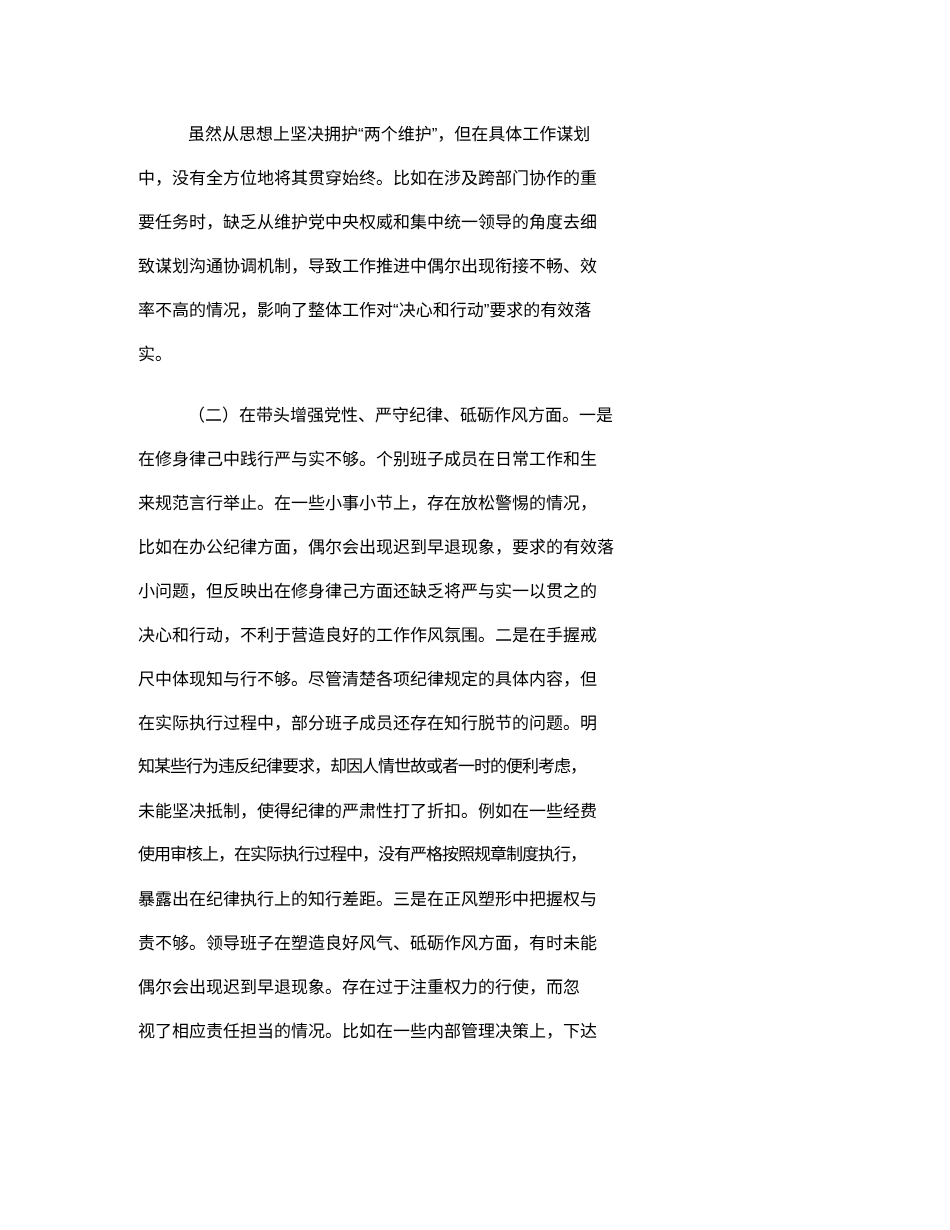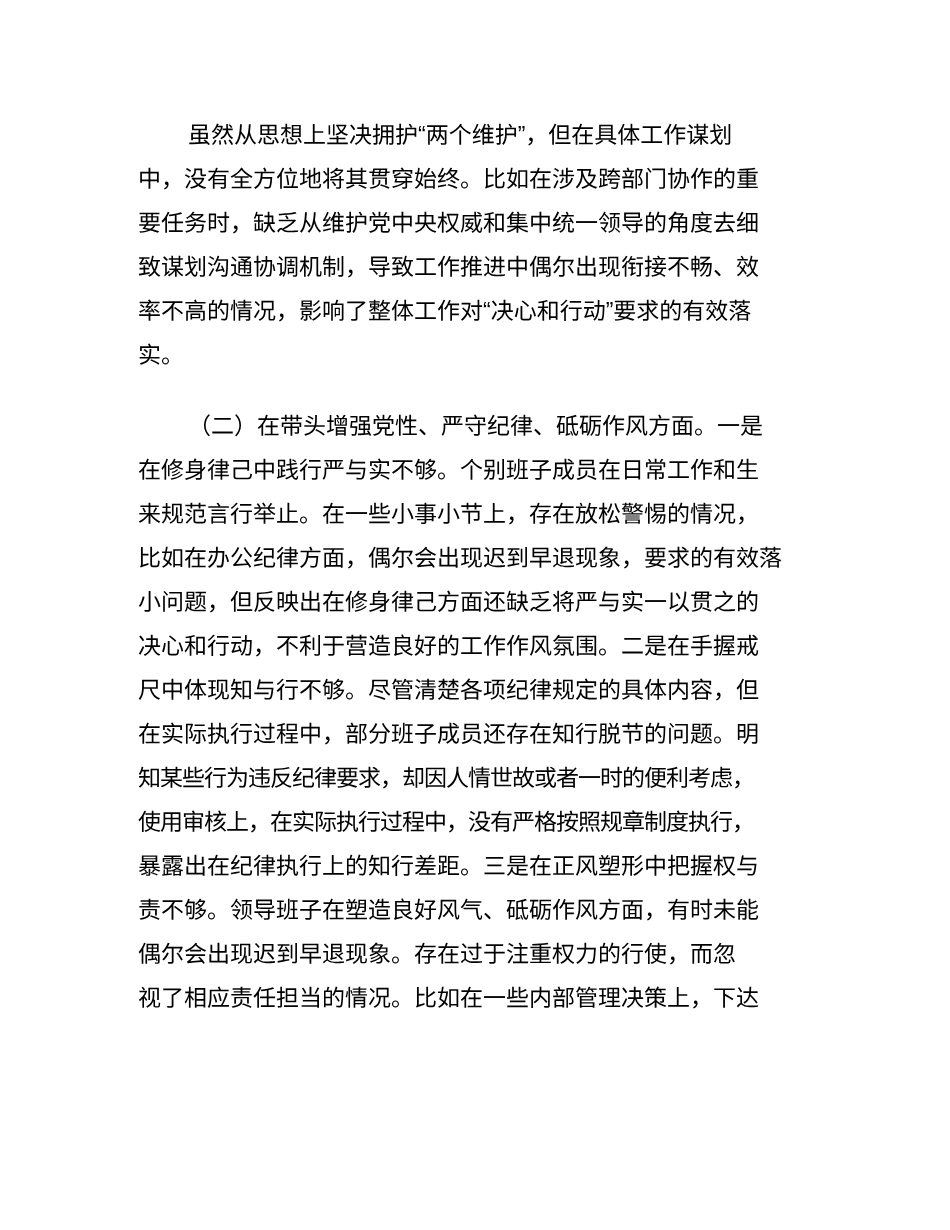--- a/index.html
+++ b/index.html
@@ -18,36 +18,37 @@
     width: 950px;
     height: 1230px;
     background: #ffffff;
     color: #000000;
     padding: 113px 137px 0 138px;
   }
   .para {
     margin: 0;
   }
   .para + .para {
-    margin-top: 27px;
+    margin-top: 17px;
   }
   .line {
     height: 44px;
     line-height: 44px;
-    font-size: 23px;
+    font-size: 17px;
     font-weight: 500;
     color: #000000;
     white-space: nowrap;
     letter-spacing: 0;
   }
   .line.indent {
     text-indent: 50px;
   }
   .line.squeeze {
     letter-spacing: -1px;
+    font-family: Liberation Mono, monospace;
   }
 </style>
 </head>
 <body>
 
 <div class="page">
 
   <div class="para">
     <div class="line indent">虽然从思想上坚决拥护“两个维护”，但在具体工作谋划</div>
     <div class="line">中，没有全方位地将其贯穿始终。比如在涉及跨部门协作的重</div>
@@ -60,20 +61,21 @@
   <div class="para">
     <div class="line indent">（二）在带头增强党性、严守纪律、砥砺作风方面。一是</div>
     <div class="line">在修身律己中践行严与实不够。个别班子成员在日常工作和生</div>
     <div class="line">来规范言行举止。在一些小事小节上，存在放松警惕的情况，</div>
     <div class="line">比如在办公纪律方面，偶尔会出现迟到早退现象，要求的有效落</div>
     <div class="line">小问题，但反映出在修身律己方面还缺乏将严与实一以贯之的</div>
     <div class="line">决心和行动，不利于营造良好的工作作风氛围。二是在手握戒</div>
     <div class="line">尺中体现知与行不够。尽管清楚各项纪律规定的具体内容，但</div>
     <div class="line">在实际执行过程中，部分班子成员还存在知行脱节的问题。明</div>
     <div class="line squeeze">知某些行为违反纪律要求，却因人情世故或者一时的便利考虑，</div>
+    <div class="line">未能坚决抵制，使得纪律的严肃性打了折扣。例如在一些经费</div>
     <div class="line squeeze">使用审核上，在实际执行过程中，没有严格按照规章制度执行，</div>
     <div class="line">暴露出在纪律执行上的知行差距。三是在正风塑形中把握权与</div>
     <div class="line">责不够。领导班子在塑造良好风气、砥砺作风方面，有时未能</div>
     <div class="line">偶尔会出现迟到早退现象。存在过于注重权力的行使，而忽</div>
     <div class="line">视了相应责任担当的情况。比如在一些内部管理决策上，下达</div>
   </div>
 
 </div>
 
 </body></html>

